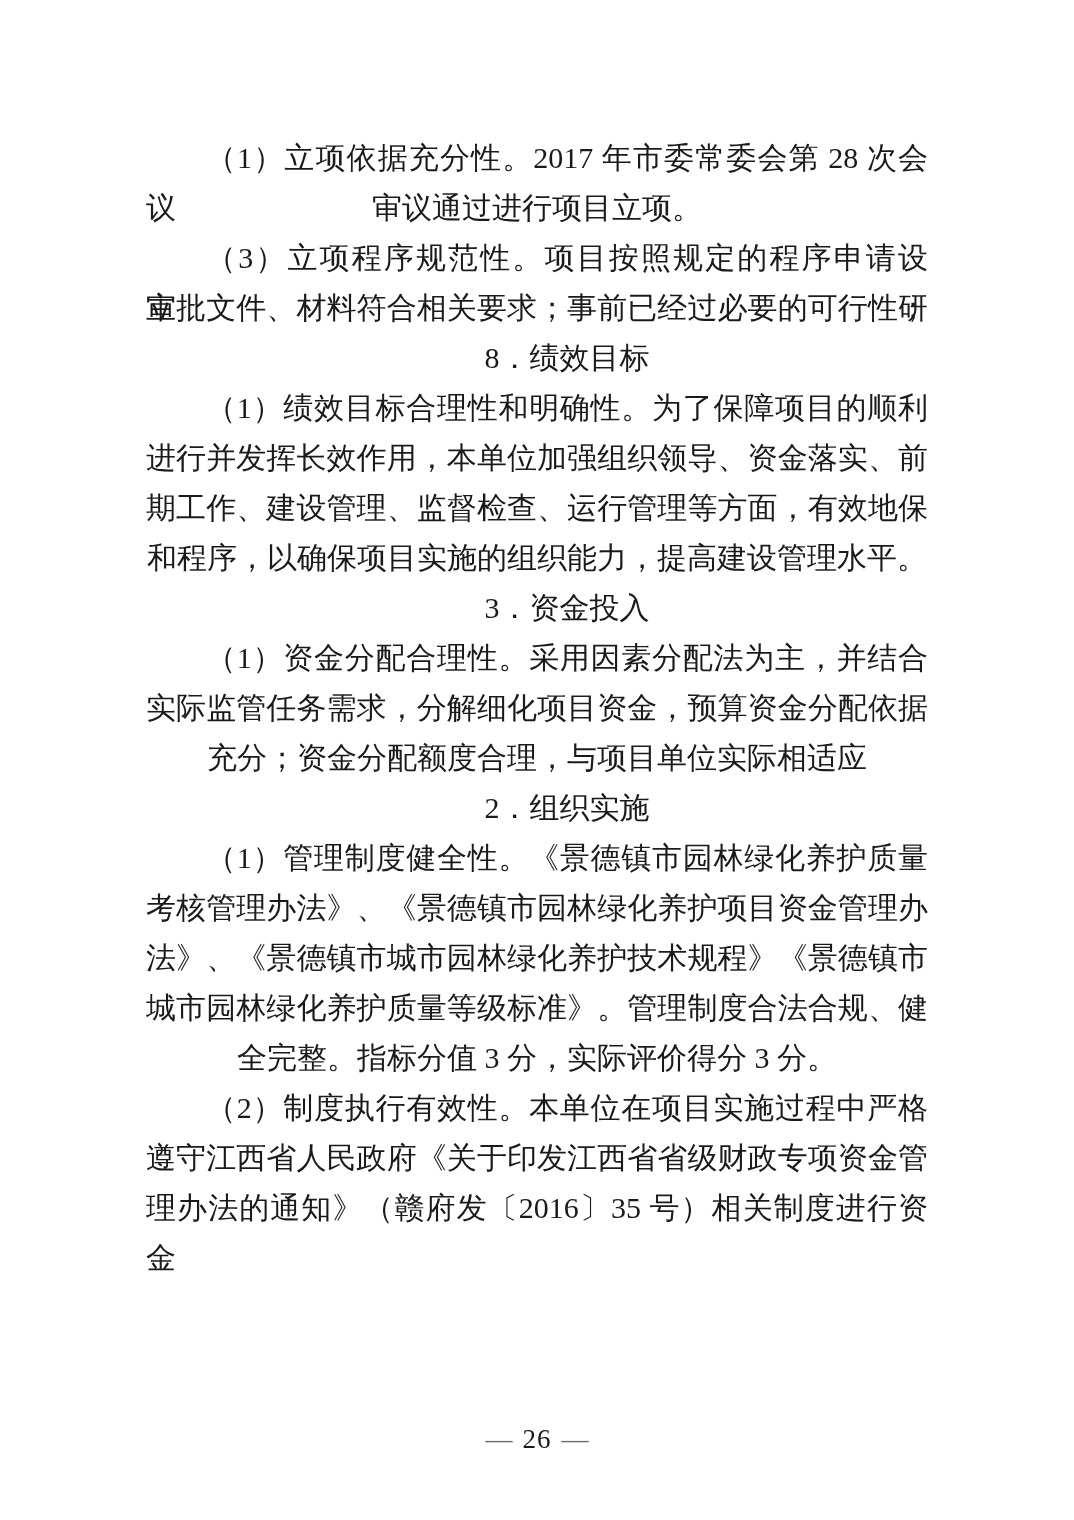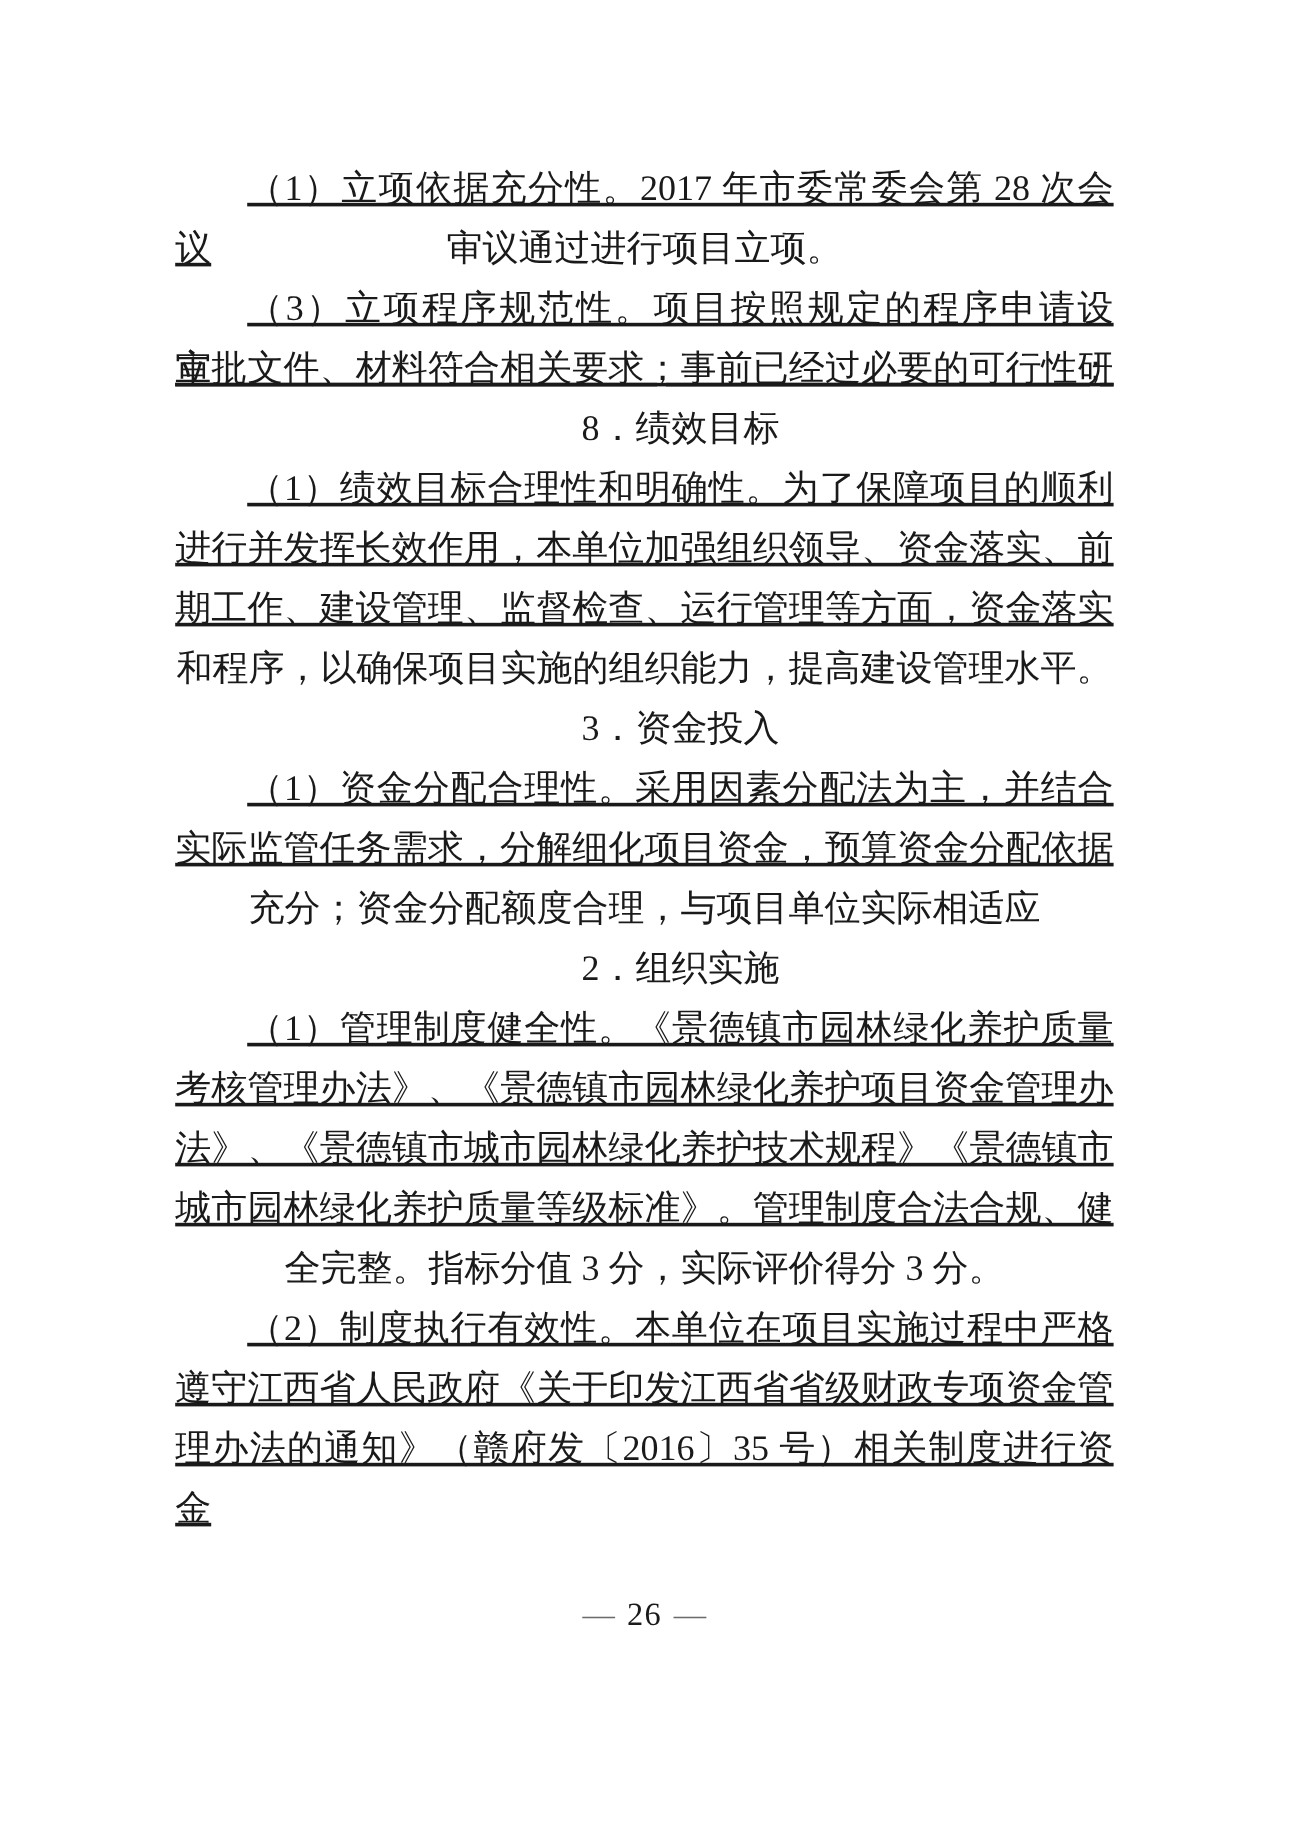--- a/index.html
+++ b/index.html
@@ -29,29 +29,28 @@
     font-size: 30px;
     line-height: 50px;
     height: 50px;
     text-align: center;
     overflow: visible;
   }
   .line.fill {
     text-align: justify;
     text-align-last: justify;
     text-justify: inter-character;
-    text-decoration: underline;
   }
   .line.indent {
     text-indent: 60px;
   }
   .footer {
     position: absolute;
     left: 0;
-    top: 1328px;
+    top: 1422px;
     width: 100%;
     text-align: center;
     font-size: 27px;
     line-height: 34px;
     color: #1a1a1a;
   }
   .footer .dash {
     color: #6b6b6b;
     margin: 0 10px;
   }
@@ -66,21 +65,21 @@
 
   <main class="body-text" id="lines-container">
 
   <p class="line indent fill">（1）立项依据充分性。2017 年市委常委会第 28 次会议</p>
       <p class="line">审议通过进行项目立项。</p>
       <p class="line indent fill">（3）立项程序规范性。项目按照规定的程序申请设立；</p>
       <p class="line fill">审批文件、材料符合相关要求；事前已经过必要的可行性研</p>
       <p class="line indent">8．绩效目标</p>
       <p class="line indent fill">（1）绩效目标合理性和明确性。为了保障项目的顺利</p>
       <p class="line fill">进行并发挥长效作用，本单位加强组织领导、资金落实、前</p>
-      <p class="line fill">期工作、建设管理、监督检查、运行管理等方面，资金落实</p>
+      <p class="line fill">期工作、建设管理、监督检查、运行管理等方面，有效地保</p>
       <p class="line">和程序，以确保项目实施的组织能力，提高建设管理水平。</p>
       <p class="line indent">3．资金投入</p>
       <p class="line indent fill">（1）资金分配合理性。采用因素分配法为主，并结合</p>
       <p class="line fill">实际监管任务需求，分解细化项目资金，预算资金分配依据</p>
       <p class="line">充分；资金分配额度合理，与项目单位实际相适应</p>
       <p class="line indent">2．组织实施</p>
       <p class="line indent fill">（1）管理制度健全性。《景德镇市园林绿化养护质量</p>
       <p class="line fill">考核管理办法》、《景德镇市园林绿化养护项目资金管理办</p>
       <p class="line fill">法》、《景德镇市城市园林绿化养护技术规程》《景德镇市</p>
       <p class="line fill">城市园林绿化养护质量等级标准》。管理制度合法合规、健</p>

